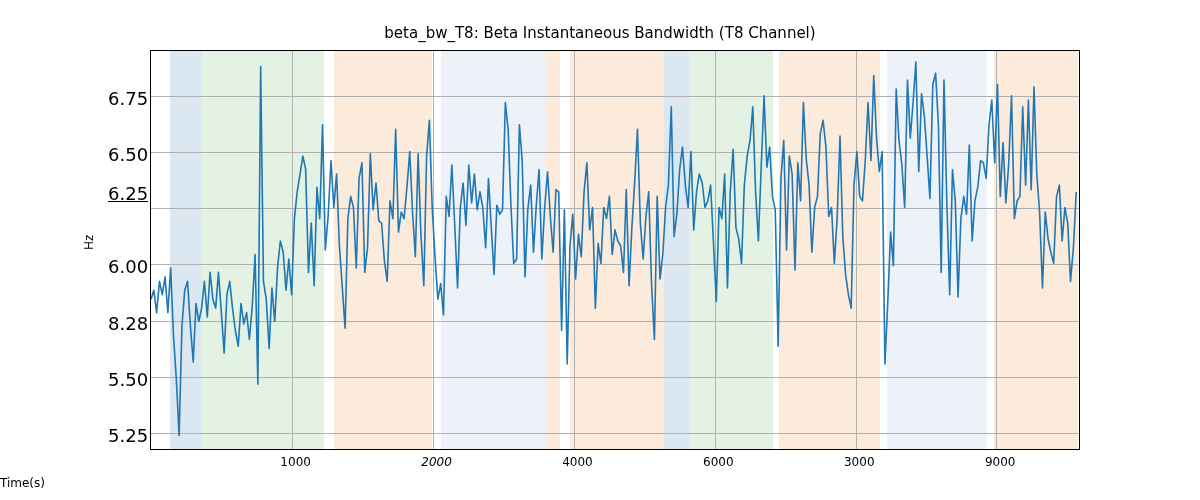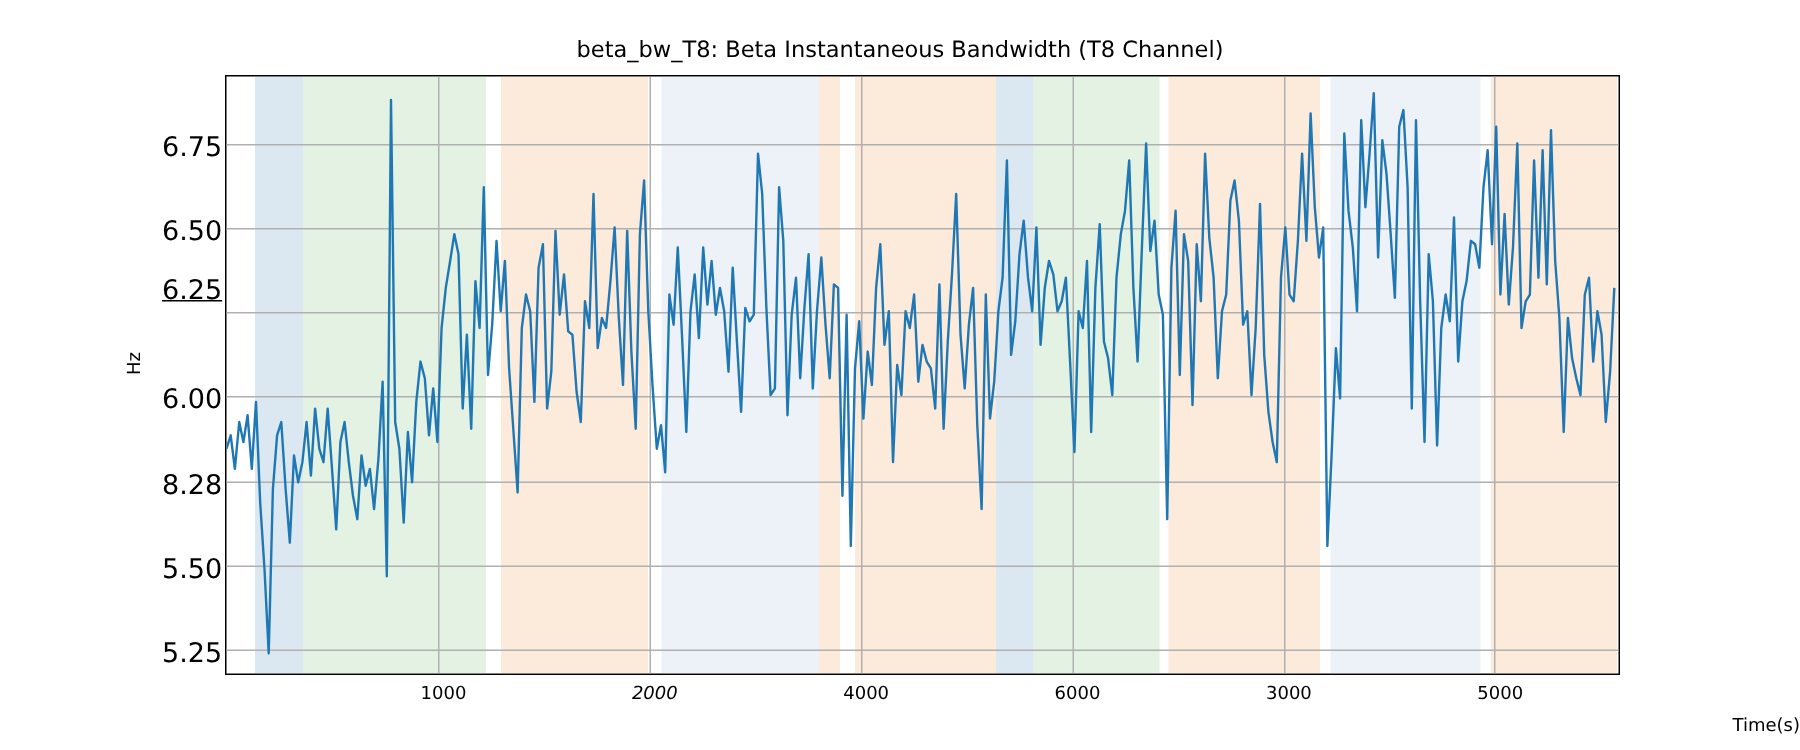--- a/index.html
+++ b/index.html
@@ -73,21 +73,21 @@
     font-size: 18px;
     text-align: right;
     width: 36px;
     margin-top: -7px;
   }
   .xlabel {
     position: absolute;
     width: 100%;
     left: 0;
     bottom: 10px;
-    text-align: right;
+    text-align: left;
     font-size: 12px;
   }
   .ylabel {
     position: absolute;
     left: 82px;
     top: 50%;
     transform: rotate(-90deg) translateX(0%);
     transform-origin: left top;
     font-size: 12px;
     width: 0;
@@ -143,21 +143,21 @@
       <path id="series-path" class="line" d="M0.0 249.4 L2.8 240.4 L5.6 262.9 L8.5 231.5 L11.3 244.9 L14.1 227.0 L16.9 262.9 L19.7 218.0 L22.5 285.4 L25.4 330.3 L28.2 386.5 L31.0 276.4 L33.8 240.4 L36.6 231.5 L39.5 276.4 L42.3 312.4 L45.1 253.9 L47.9 271.9 L50.7 258.4 L53.5 231.5 L56.4 267.4 L59.2 222.5 L62.0 249.4 L64.8 258.4 L67.6 222.5 L70.5 262.9 L73.3 303.4 L76.1 244.9 L78.9 231.5 L81.7 258.4 L84.5 280.9 L87.4 296.6 L90.2 253.9 L93.0 274.2 L95.8 262.9 L98.6 289.9 L101.5 256.2 L104.3 204.5 L107.1 334.8 L109.9 15.7 L112.7 231.5 L115.5 249.4 L118.4 298.9 L121.2 238.2 L124.0 271.9 L126.8 218.0 L129.6 191.0 L132.5 202.2 L135.3 240.4 L138.1 209.0 L140.9 244.9 L143.7 168.5 L146.5 141.6 L149.4 123.6 L152.2 105.6 L155.0 119.1 L157.8 222.5 L160.6 173.0 L163.5 236.0 L166.3 137.1 L169.1 168.5 L171.9 74.2 L174.7 200.0 L177.5 166.3 L180.4 110.1 L183.2 157.3 L186.0 123.6 L188.8 195.5 L191.6 236.0 L194.5 278.7 L197.3 168.5 L200.1 146.1 L202.9 157.3 L205.7 218.0 L208.5 128.1 L211.4 112.4 L214.2 222.5 L217.0 197.8 L219.8 103.4 L222.6 159.6 L225.5 132.6 L228.3 170.8 L231.1 173.0 L233.9 211.2 L236.7 231.5 L239.5 150.6 L242.4 168.5 L245.2 78.7 L248.0 182.0 L250.8 161.8 L253.6 168.5 L256.5 137.1 L259.3 101.1 L262.1 161.8 L264.9 206.7 L267.7 103.4 L270.5 184.3 L273.4 236.0 L276.2 105.6 L279.0 69.7 L281.8 157.3 L284.6 206.7 L287.5 249.4 L290.3 233.7 L293.1 265.2 L295.9 146.1 L298.7 166.3 L301.5 114.6 L304.4 175.3 L307.2 238.2 L310.0 157.3 L312.8 132.6 L315.6 175.3 L318.5 114.6 L321.3 152.8 L324.1 123.6 L326.9 159.6 L329.7 141.6 L332.5 157.3 L335.4 197.8 L338.2 128.1 L341.0 177.5 L343.8 224.7 L346.6 155.1 L349.5 164.0 L352.3 159.6 L355.1 51.7 L357.9 78.7 L360.7 155.1 L363.5 213.5 L366.4 209.0 L369.2 74.2 L372.0 110.1 L374.8 227.0 L377.6 159.6 L380.5 134.8 L383.3 202.2 L386.1 155.1 L388.9 119.1 L391.7 209.0 L394.5 157.3 L397.4 121.3 L400.2 166.3 L403.0 202.2 L405.8 139.3 L408.6 141.6 L411.5 280.9 L414.3 159.6 L417.1 314.6 L419.9 195.5 L422.7 164.0 L425.5 229.2 L428.4 184.3 L431.2 206.7 L434.0 141.6 L436.8 112.4 L439.6 179.8 L442.5 157.3 L445.3 258.4 L448.1 193.3 L450.9 213.5 L453.7 157.3 L456.5 168.5 L459.4 146.1 L462.2 204.5 L465.0 179.8 L467.8 191.0 L470.6 195.5 L473.5 222.5 L476.3 139.3 L479.1 236.0 L481.9 177.5 L484.7 132.6 L487.5 78.7 L490.4 173.0 L493.2 209.0 L496.0 166.3 L498.8 141.6 L501.6 233.7 L504.5 289.9 L507.3 146.1 L510.1 229.2 L512.9 204.5 L515.7 157.3 L518.5 134.8 L521.4 56.2 L524.2 186.5 L527.0 164.0 L529.8 119.1 L532.6 96.6 L535.5 134.8 L538.3 157.3 L541.1 101.1 L543.9 179.8 L546.7 141.6 L549.5 123.6 L552.4 132.6 L555.2 157.3 L558.0 150.6 L560.8 134.8 L563.6 191.0 L566.5 251.7 L569.3 157.3 L572.1 168.5 L574.9 123.6 L577.7 238.2 L580.5 141.6 L583.4 98.9 L586.2 177.5 L589.0 188.8 L591.8 213.5 L594.6 134.8 L597.5 105.6 L600.3 89.9 L603.1 56.2 L605.9 141.6 L608.7 191.0 L611.5 116.9 L614.4 44.9 L617.2 116.9 L620.0 96.6 L622.8 146.1 L625.6 159.6 L628.5 296.6 L631.3 128.1 L634.1 89.9 L636.9 200.0 L639.7 105.6 L642.5 123.6 L645.4 220.2 L648.2 112.4 L651.0 150.6 L653.8 51.7 L656.6 107.9 L659.5 134.8 L662.3 202.2 L665.1 157.3 L667.9 146.1 L670.7 83.1 L673.5 69.7 L676.4 96.6 L679.2 166.3 L682.0 157.3 L684.8 213.5 L687.6 168.5 L690.5 85.4 L693.3 186.5 L696.1 224.7 L698.9 244.9 L701.7 258.4 L704.5 134.8 L707.4 101.1 L710.2 146.1 L713.0 150.6 L715.8 110.1 L718.6 51.7 L721.5 110.1 L724.3 24.7 L727.1 87.6 L729.9 121.3 L732.7 101.1 L735.5 314.6 L738.4 251.7 L741.2 182.0 L744.0 215.7 L746.8 38.2 L749.6 89.9 L752.5 114.6 L755.3 157.3 L758.1 29.2 L760.9 87.6 L763.7 51.7 L766.5 11.2 L769.4 121.3 L772.2 42.7 L775.0 65.2 L777.8 105.6 L780.6 148.3 L783.5 33.7 L786.3 22.5 L789.1 74.2 L791.9 222.5 L794.7 29.2 L797.5 150.6 L800.4 244.9 L803.2 119.1 L806.0 150.6 L808.8 247.2 L811.6 168.5 L814.5 146.1 L817.3 164.0 L820.1 94.4 L822.9 191.0 L825.7 150.6 L828.5 137.1 L831.4 110.1 L834.2 112.4 L837.0 128.1 L839.8 74.2 L842.6 49.4 L845.5 112.4 L848.3 33.7 L851.1 146.1 L853.9 92.1 L856.7 152.8 L859.5 114.6 L862.4 44.9 L865.2 168.5 L868.0 150.6 L870.8 146.1 L873.6 56.2 L876.5 134.8 L879.3 49.4 L882.1 139.3 L884.9 36.0 L887.7 123.6 L890.5 161.8 L893.4 238.2 L896.2 161.8 L899.0 188.8 L901.8 202.2 L904.6 213.5 L907.5 146.1 L910.3 134.8 L913.1 191.0 L915.9 157.3 L918.7 173.0 L921.5 231.5 L924.4 197.8 L927.2 141.6"></path>
     </svg>
   </div>
 
   <div id="x-tick-labels">
       <div class="tick-label-x" style="left: 290.909px;">1000</div>
       <div class="tick-label-x" style="left: 431.818px; font-style: italic;">2000</div>
       <div class="tick-label-x" style="left: 572.727px;">4000</div>
       <div class="tick-label-x" style="left: 713.636px;">6000</div>
       <div class="tick-label-x" style="left: 854.545px;">3000</div>
-      <div class="tick-label-x" style="left: 995.455px;">5000</div>
+      <div class="tick-label-x" style="left: 995.455px;">9000</div>
     </div>
   <div id="y-tick-labels">
       <div class="tick-label-y" style="top: 432.022px;">5.25</div>
       <div class="tick-label-y" style="top: 375.843px;">5.50</div>
       <div class="tick-label-y" style="top: 319.663px;">8.28</div>
       <div class="tick-label-y" style="top: 263.483px;">6.00</div>
       <div class="tick-label-y" style="top: 190px; text-decoration: underline;">6.25</div>
       <div class="tick-label-y" style="top: 151.124px;">6.50</div>
       <div class="tick-label-y" style="top: 94.9438px;">6.75</div>
     </div>

